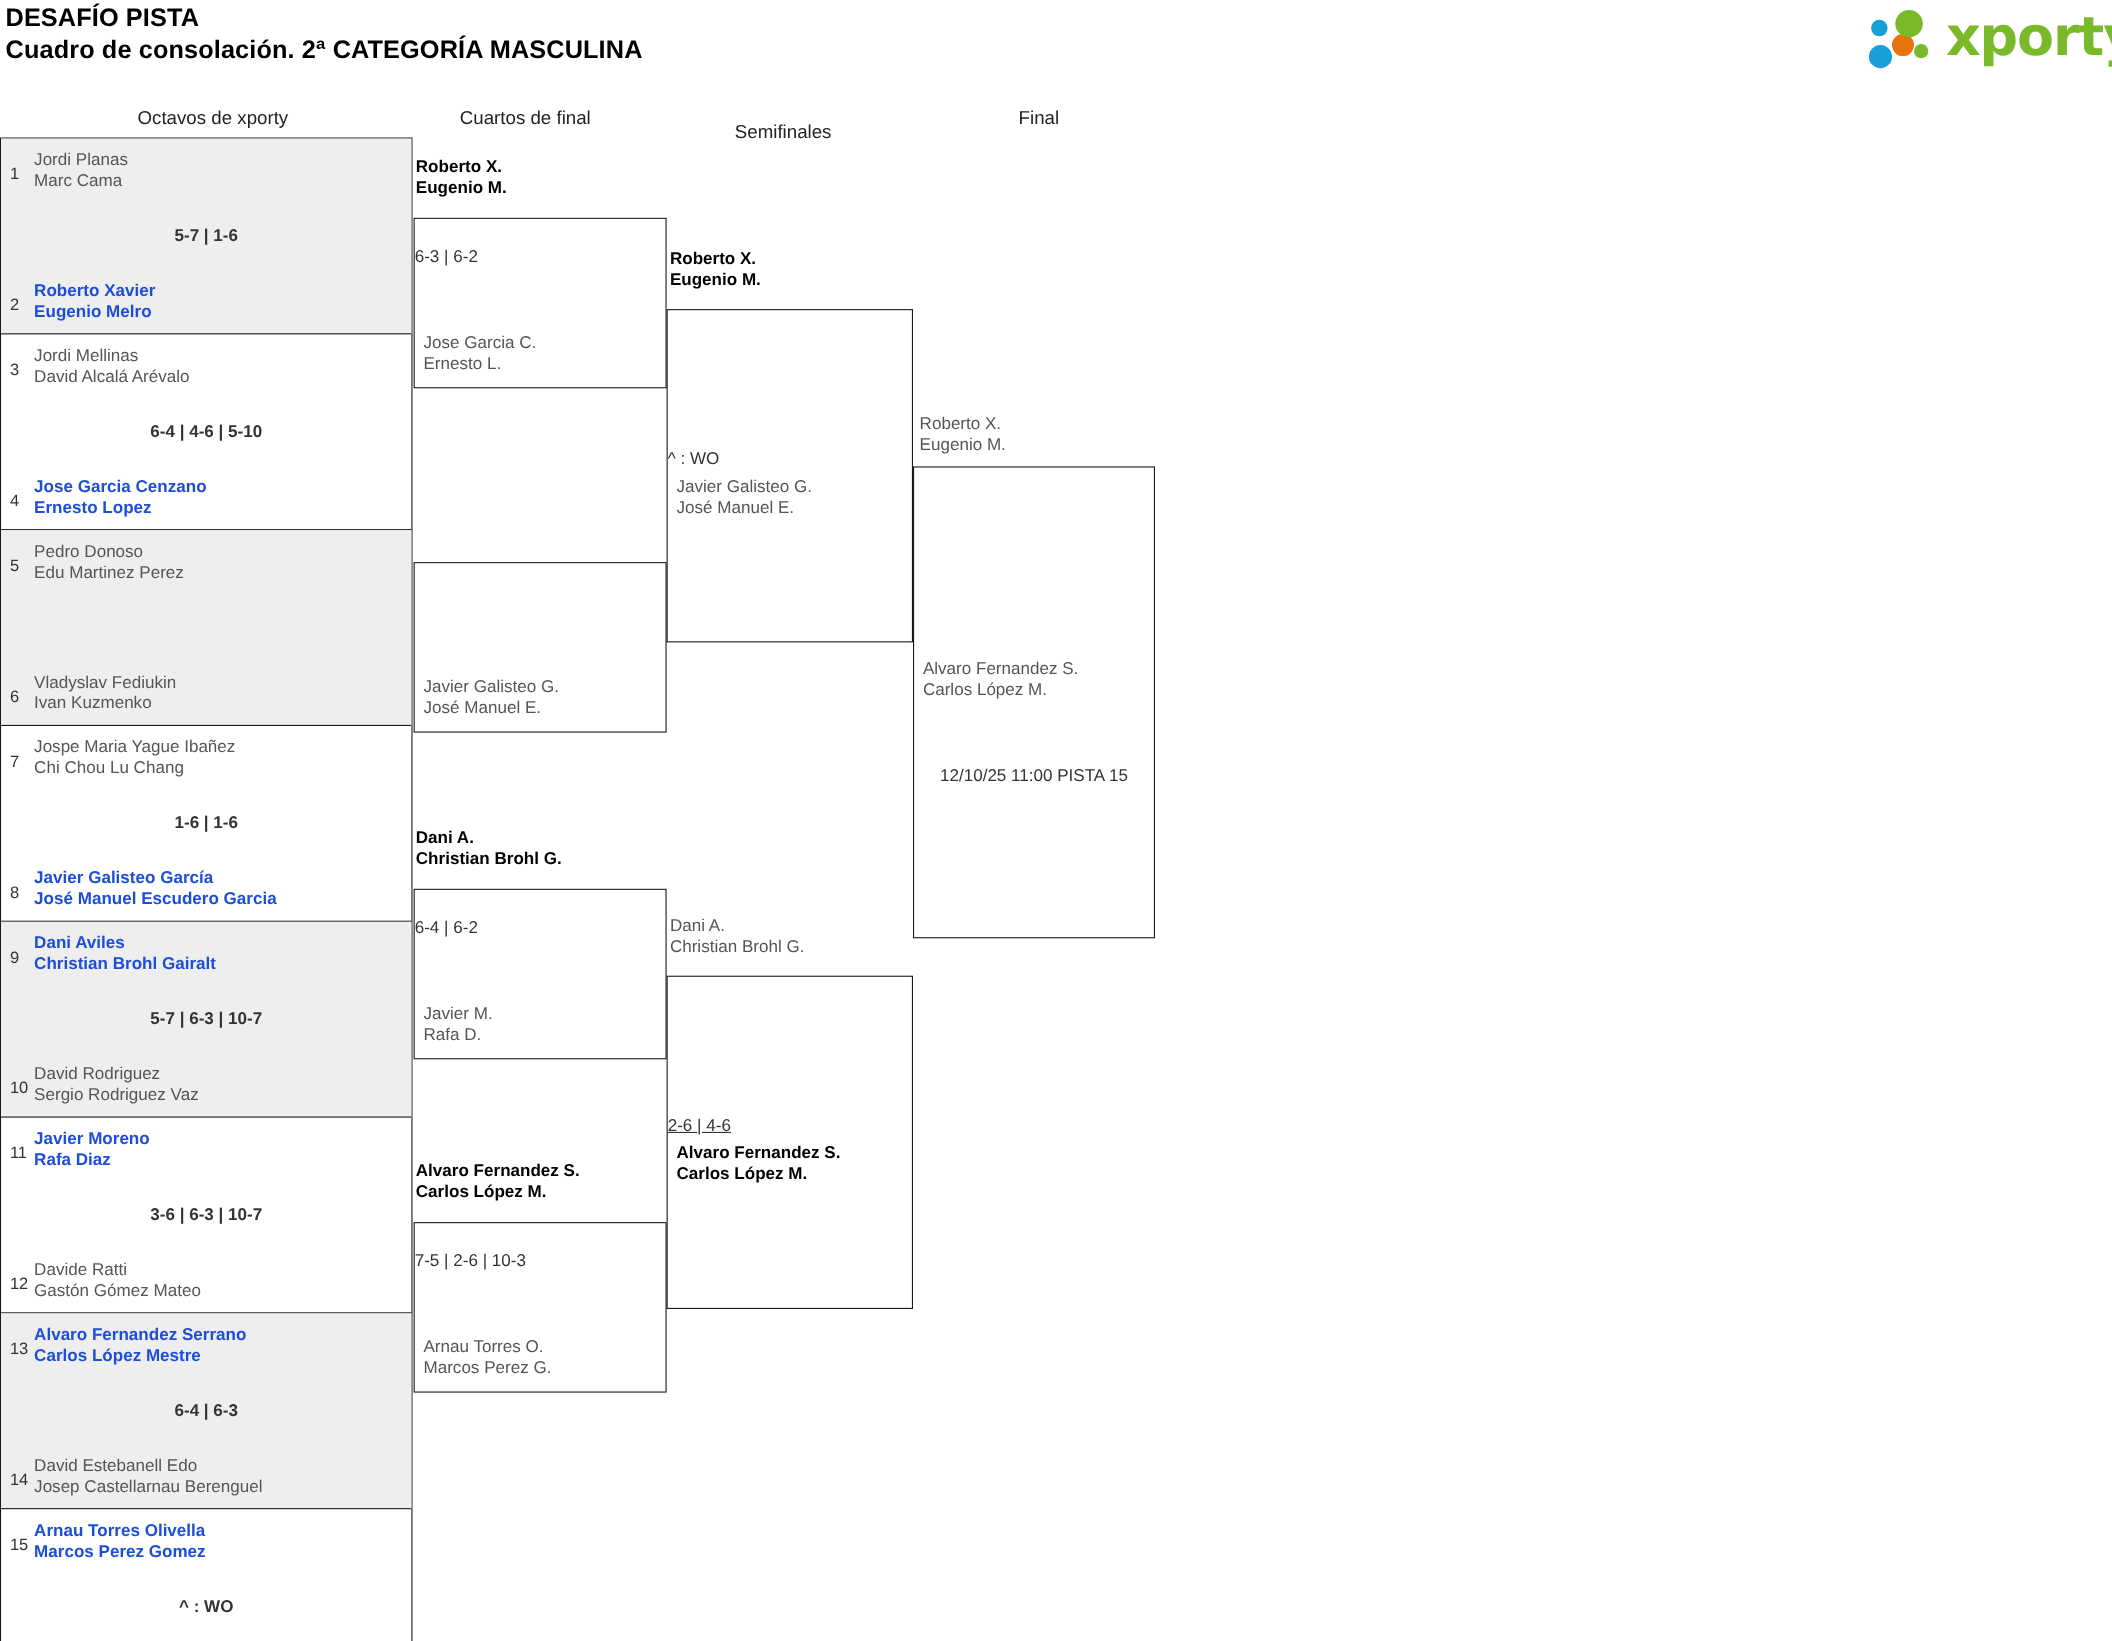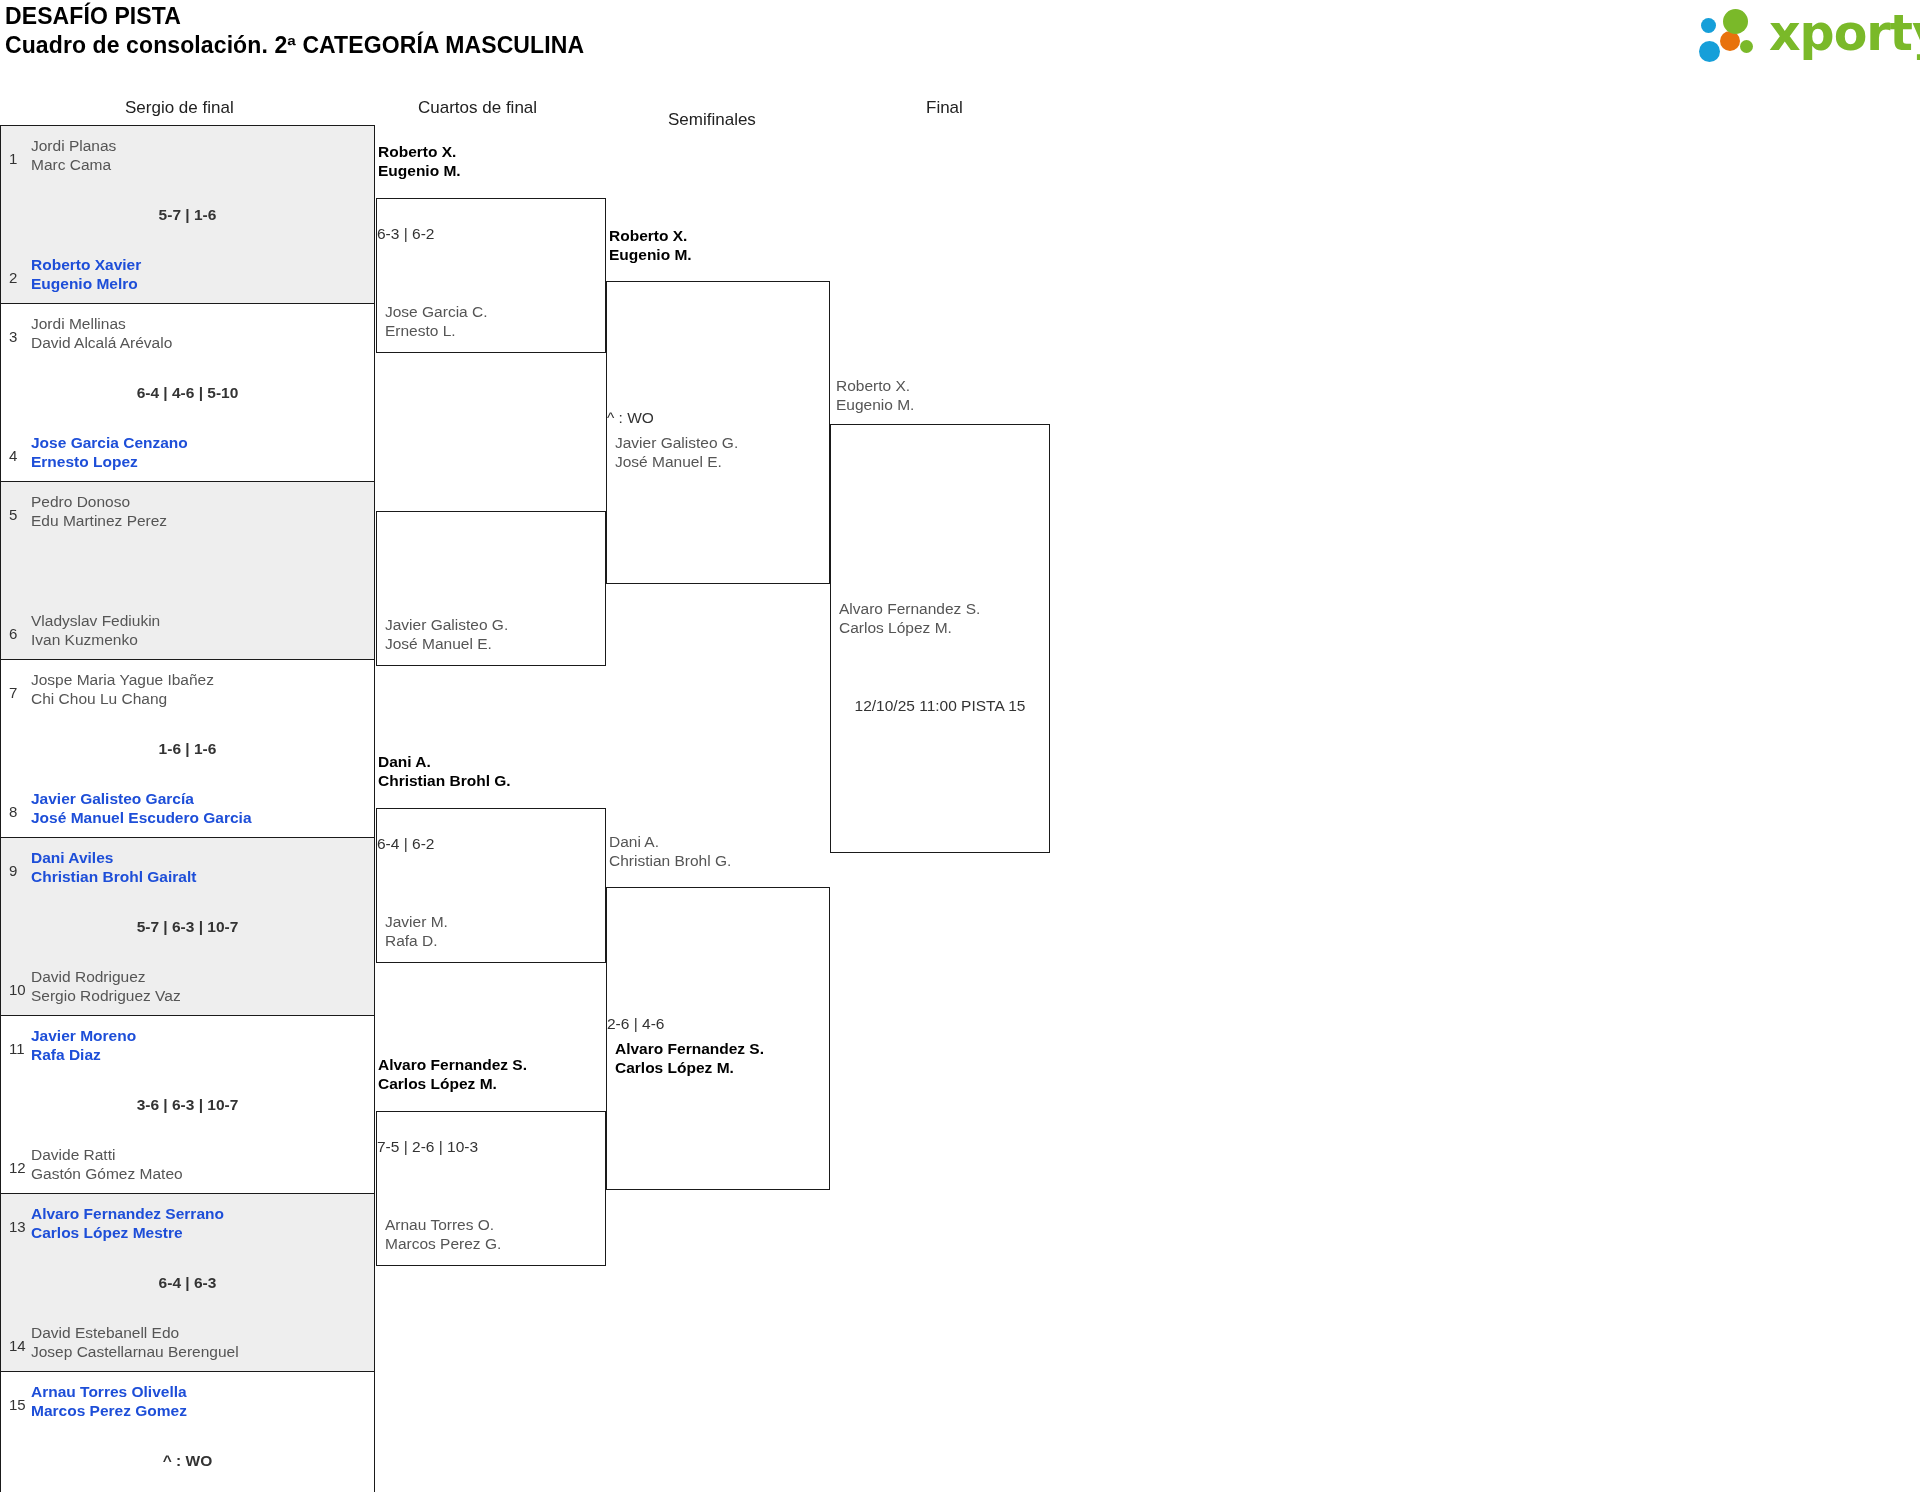--- a/index.html
+++ b/index.html
@@ -182,21 +182,21 @@
     <div class="logo-dots">
       <span class="dot blue" style="left:4px;  top:8px;  width:15px; height:15px;"></span>
       <span class="dot orange" style="left:23px; top:21px; width:20px; height:20px;"></span>
       <span class="dot green" style="left:26px; top:-1px; width:25px; height:25px;"></span>
       <span class="dot green" style="left:43px; top:30px; width:13px; height:13px;"></span>
       <span class="dot blue" style="left:2px;  top:31px; width:21px; height:21px;"></span>
     </div>
     <div class="logo-word">xporty</div>
   </div>
 
-  <div class="round-head" style="left:125px; top:98px;">Sergio de final</div>
+  <div class="round-head" style="left:125px; top:98px;">Octavos de xporty</div>
   <div class="round-head" style="left:418px; top:98px;">Cuartos de final</div>
   <div class="round-head" style="left:668px; top:110px;">Semifinales</div>
   <div class="round-head" style="left:926px; top:98px;">Final</div>
 
   <div class="r1">
 
     <div class="r1-match shaded">
       <div class="slot top">
         <span class="seed">1</span>
         <span class="names">
@@ -394,21 +394,21 @@
       <span>Javier Galisteo G.</span><br>
       <span>José Manuel E.</span>
     </div>
   </div>
 
   <div class="adv" style="left:609px; top:832px;">
     <span>Dani A.</span><br>
     <span>Christian Brohl G.</span>
   </div>
   <div class="bbox" style="left:606px; top:887px; width:224px; height:303px;">
-    <div class="bbox-score" style="top:127px;">2-6 | 4-6</div>
+    <div class="bbox-score" style="top:127px;text-decoration:underline;">2-6 | 4-6</div>
     <div class="bbox-loser win" style="bottom:112px; color:#000000; font-weight:bold;">
       <span>Alvaro Fernandez S.</span><br>
       <span>Carlos López M.</span>
     </div>
   </div>
 
   <div class="adv" style="left:836px; top:376px;">
     <span>Roberto X.</span><br>
     <span>Eugenio M.</span>
   </div>

